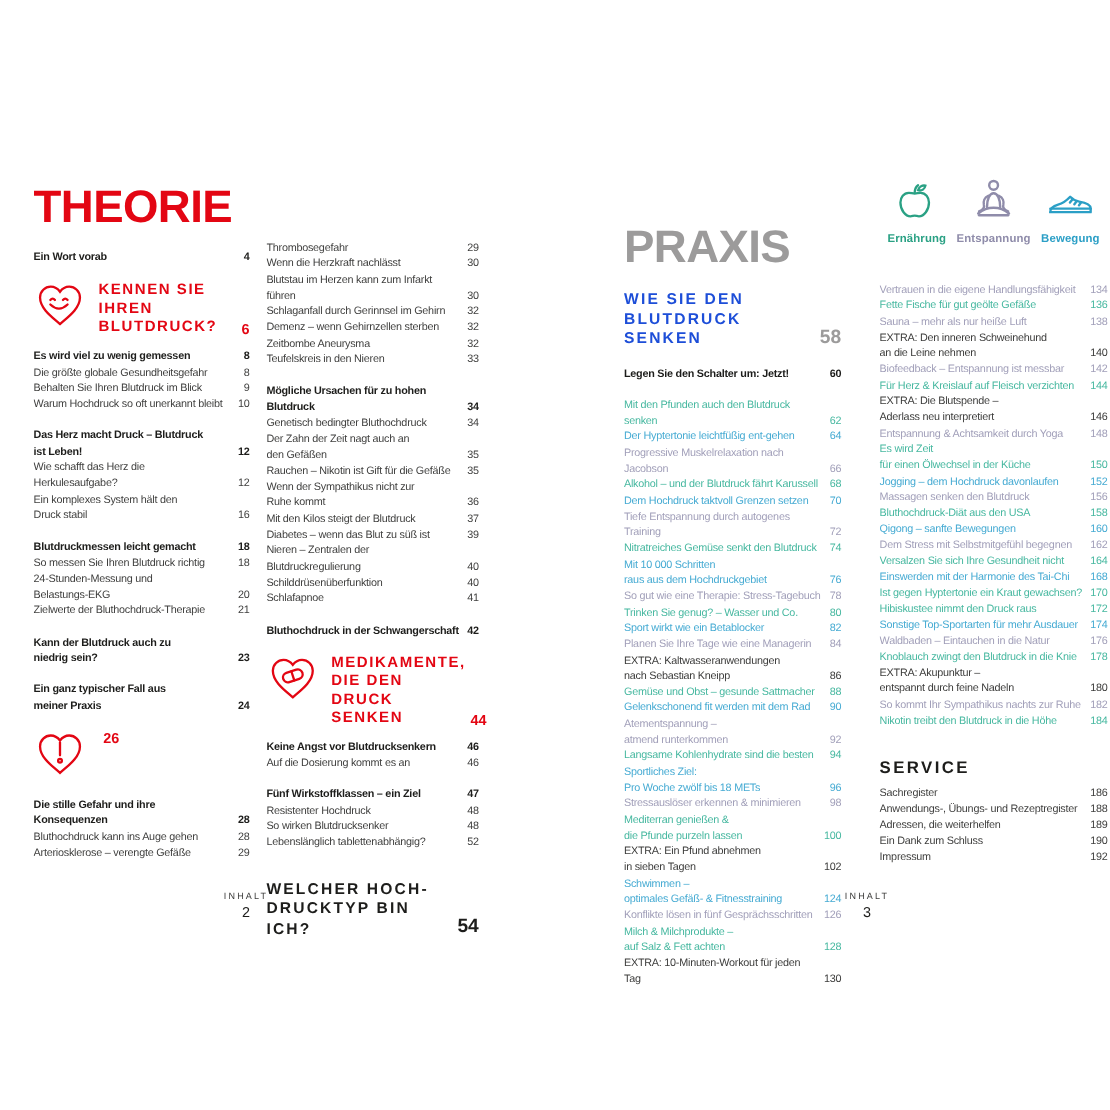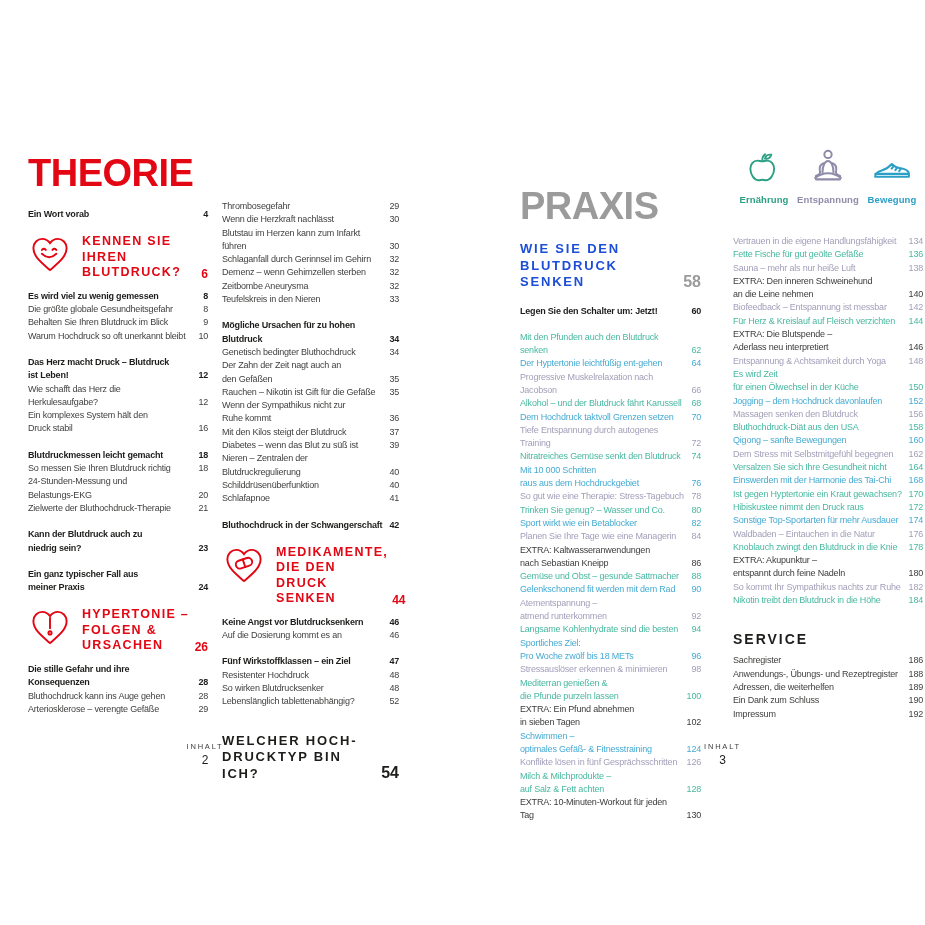--- a/index.html
+++ b/index.html
@@ -144,23 +144,20 @@
 
     <div class="sec">
       <span class="sec-icon">
         <svg width="44" height="42" viewBox="0 0 24 24" fill="none" stroke="#e30613" stroke-width="1.1" stroke-linecap="round">
           <path d="M12 20.6 C8.6 17.6 2.5 13.4 2.5 8 C2.5 5 4.9 2.8 7.6 2.8 C9.4 2.8 10.9 3.7 12 5.2 C13.1 3.7 14.6 2.8 16.4 2.8 C19.1 2.8 21.5 5 21.5 8 C21.5 13.4 15.4 17.6 12 20.6 Z"></path>
           <path d="M12 6.2 L12 12.2"></path>
           <circle cx="12" cy="14.8" r="0.9"></circle>
         </svg>
       </span>
       <span class="sec-body">
-        <span class="sec-title">HYPERTONIE –
-FOLGEN &amp;
-URSACHEN</span>
         <span class="sec-page">26</span>
       </span>
     </div>
 
     <div class="list">
 
     <div class="entry bold">
           <span class="t">Die stille Gefahr und ihre
 Konsequenzen</span>
           <span class="p">28</span>

